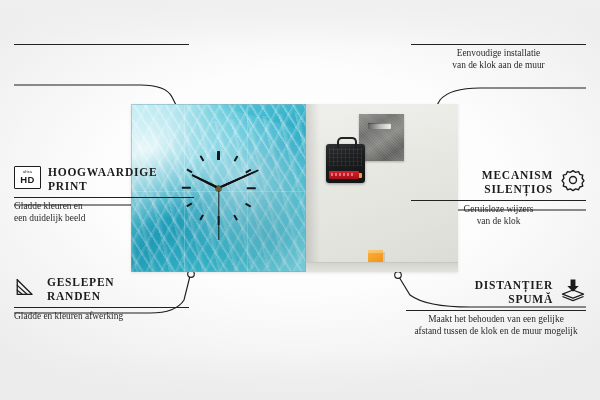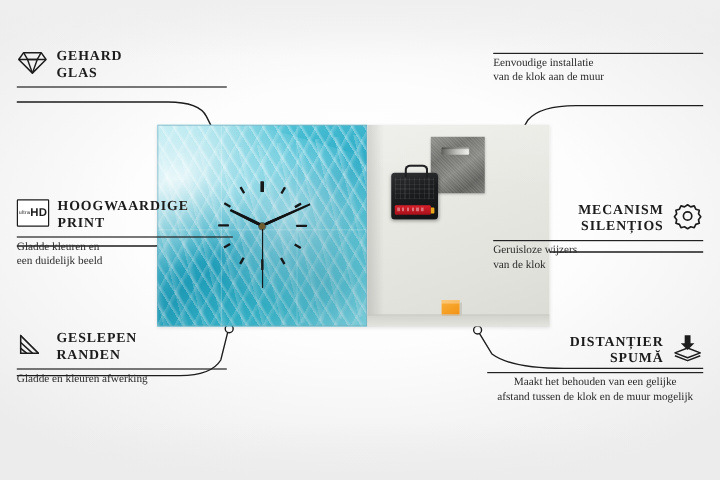--- a/index.html
+++ b/index.html
@@ -36,29 +36,29 @@
   }
   .feature.right .ttl{text-align:right;}
   .feature .rule{
     height:0;border-top:1px solid #222;margin-top:4px;
   }
   .feature .sub{
     font-family:"Liberation Serif",serif;
     font-size:9.4px;color:#2b2b2b;line-height:11.6px;
     margin-top:3px;white-space:pre-line;
   }
-  .feature.right .sub{text-align:left;}
+  .feature.right .sub{text-align:center;}
   .feature.center-sub .sub{text-align:center;}
 
   .ico{flex:0 0 auto;width:26px;height:24px;display:block;}
 
   
   .hdbadge{
     width:25px;height:21px;border:1.3px solid #1c1c1c;border-radius:1px;
-    display:flex;flex-direction:row;align-items:center;justify-content:center;
+    display:flex;flex-direction:column;align-items:center;justify-content:center;
     line-height:1;background:#fff;margin-top:1px;
   }
   .hdbadge .u{font-size:4.4px;letter-spacing:.2px;color:#1c1c1c;font-family:"Liberation Sans",sans-serif;}
   .hdbadge .h{font-size:9.5px;font-weight:700;color:#1c1c1c;font-family:"Liberation Sans",sans-serif;letter-spacing:.3px;margin-top:.5px;}
 
   
   #photo{
     position:absolute;left:131px;top:104px;width:327px;height:168px;
     box-shadow:0 1px 3px rgba(0,0,0,.10);
   }
@@ -257,33 +257,20 @@
       <div id="spacer">
           <div id="spacertop"></div>
         </div>
       <div id="backfloor"></div>
     </div>
 
     <div id="photogloss"></div>
   </div>
 
   <div class="feature left" style="left:14px;top:40px;width:175px;">
-    <div class="head">
-      <svg class="ico" viewBox="0 0 32 28">
-        <g fill="none" stroke="#1c1c1c" stroke-width="1.5" stroke-linejoin="round">
-          <path d="M7 4 L25 4 L30 11 L16 25 L2 11 Z"></path>
-          <path d="M2 11 L30 11"></path>
-          <path d="M7 4 L11 11 L16 25"></path>
-          <path d="M25 4 L21 11 L16 25"></path>
-          <path d="M11 11 L21 11"></path>
-        </g>
-      </svg>
-      <div class="ttl">GEHARD
-GLAS</div>
-    </div>
     <div class="rule"></div>
   </div>
 
   <div class="feature left" style="left:14px;top:165px;width:180px;">
     <div class="head">
       <div class="hdbadge">
         <div class="u">ultra</div>
         <div class="h">HD</div>
       </div>
       <div class="ttl">HOOGWAARDIGE

